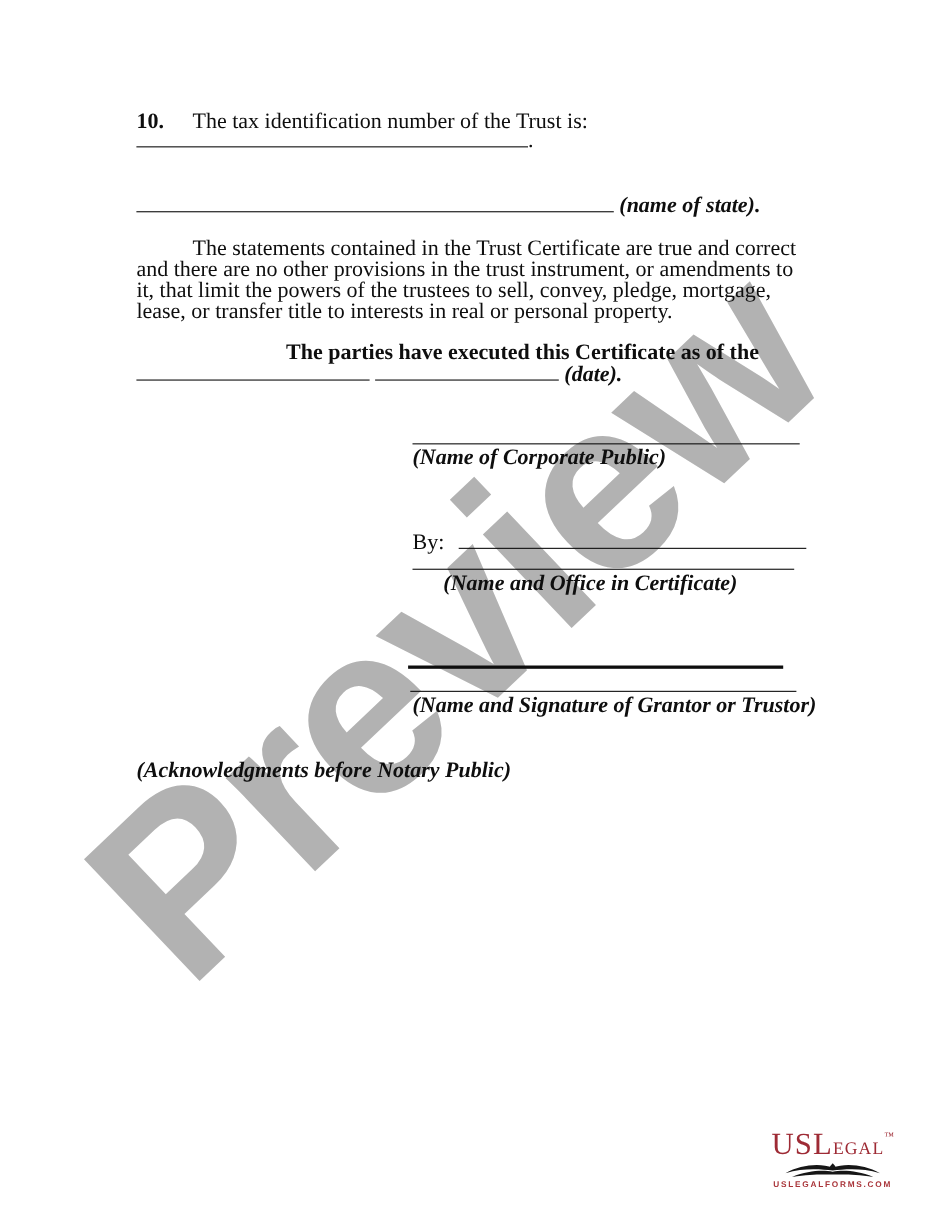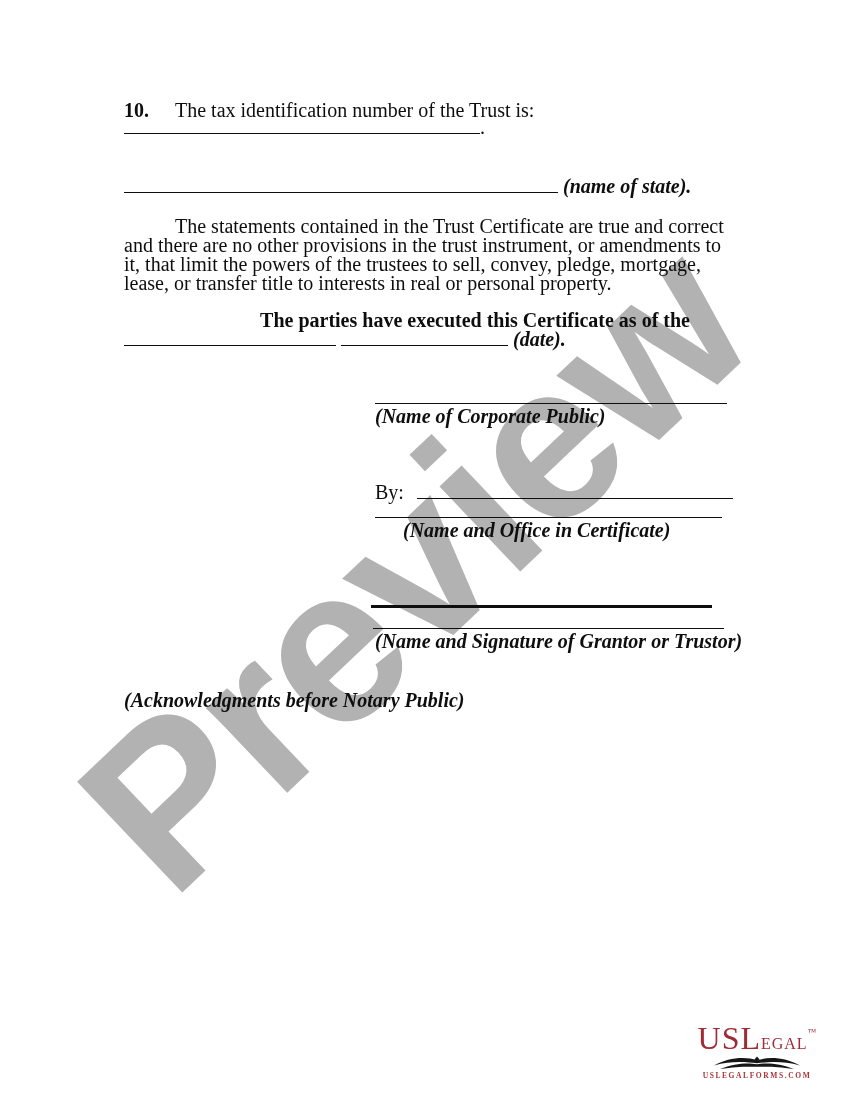--- a/index.html
+++ b/index.html
@@ -56,26 +56,26 @@
     text-align:center;
     z-index:1;
   }
   .logo-text{
     font-family:"Liberation Serif", serif;
     color:#9e2b35;
     white-space:nowrap;
     line-height:28px;
     letter-spacing:1px;
   }
-  .logo-text .big{font-size:32px;}
+  .logo-text .big{font-size:28px;}
   .logo-text .small{font-size:16px;}
   .logo-text .tm{font-size:9px;vertical-align:14px;letter-spacing:0;}
   .logo-eagle{display:block;margin:-2px auto 0 auto;}
   .logo-site{
-    font-family:Liberation Serif, serif;
+    font-family:Liberation Sans, sans-serif;
     font-size:7.5px;
     font-weight:bold;
     letter-spacing:1.6px;
     color:#a93439;
     margin-top:1px;
     white-space:nowrap;
   }
 </style>
 </head>
 <body>

